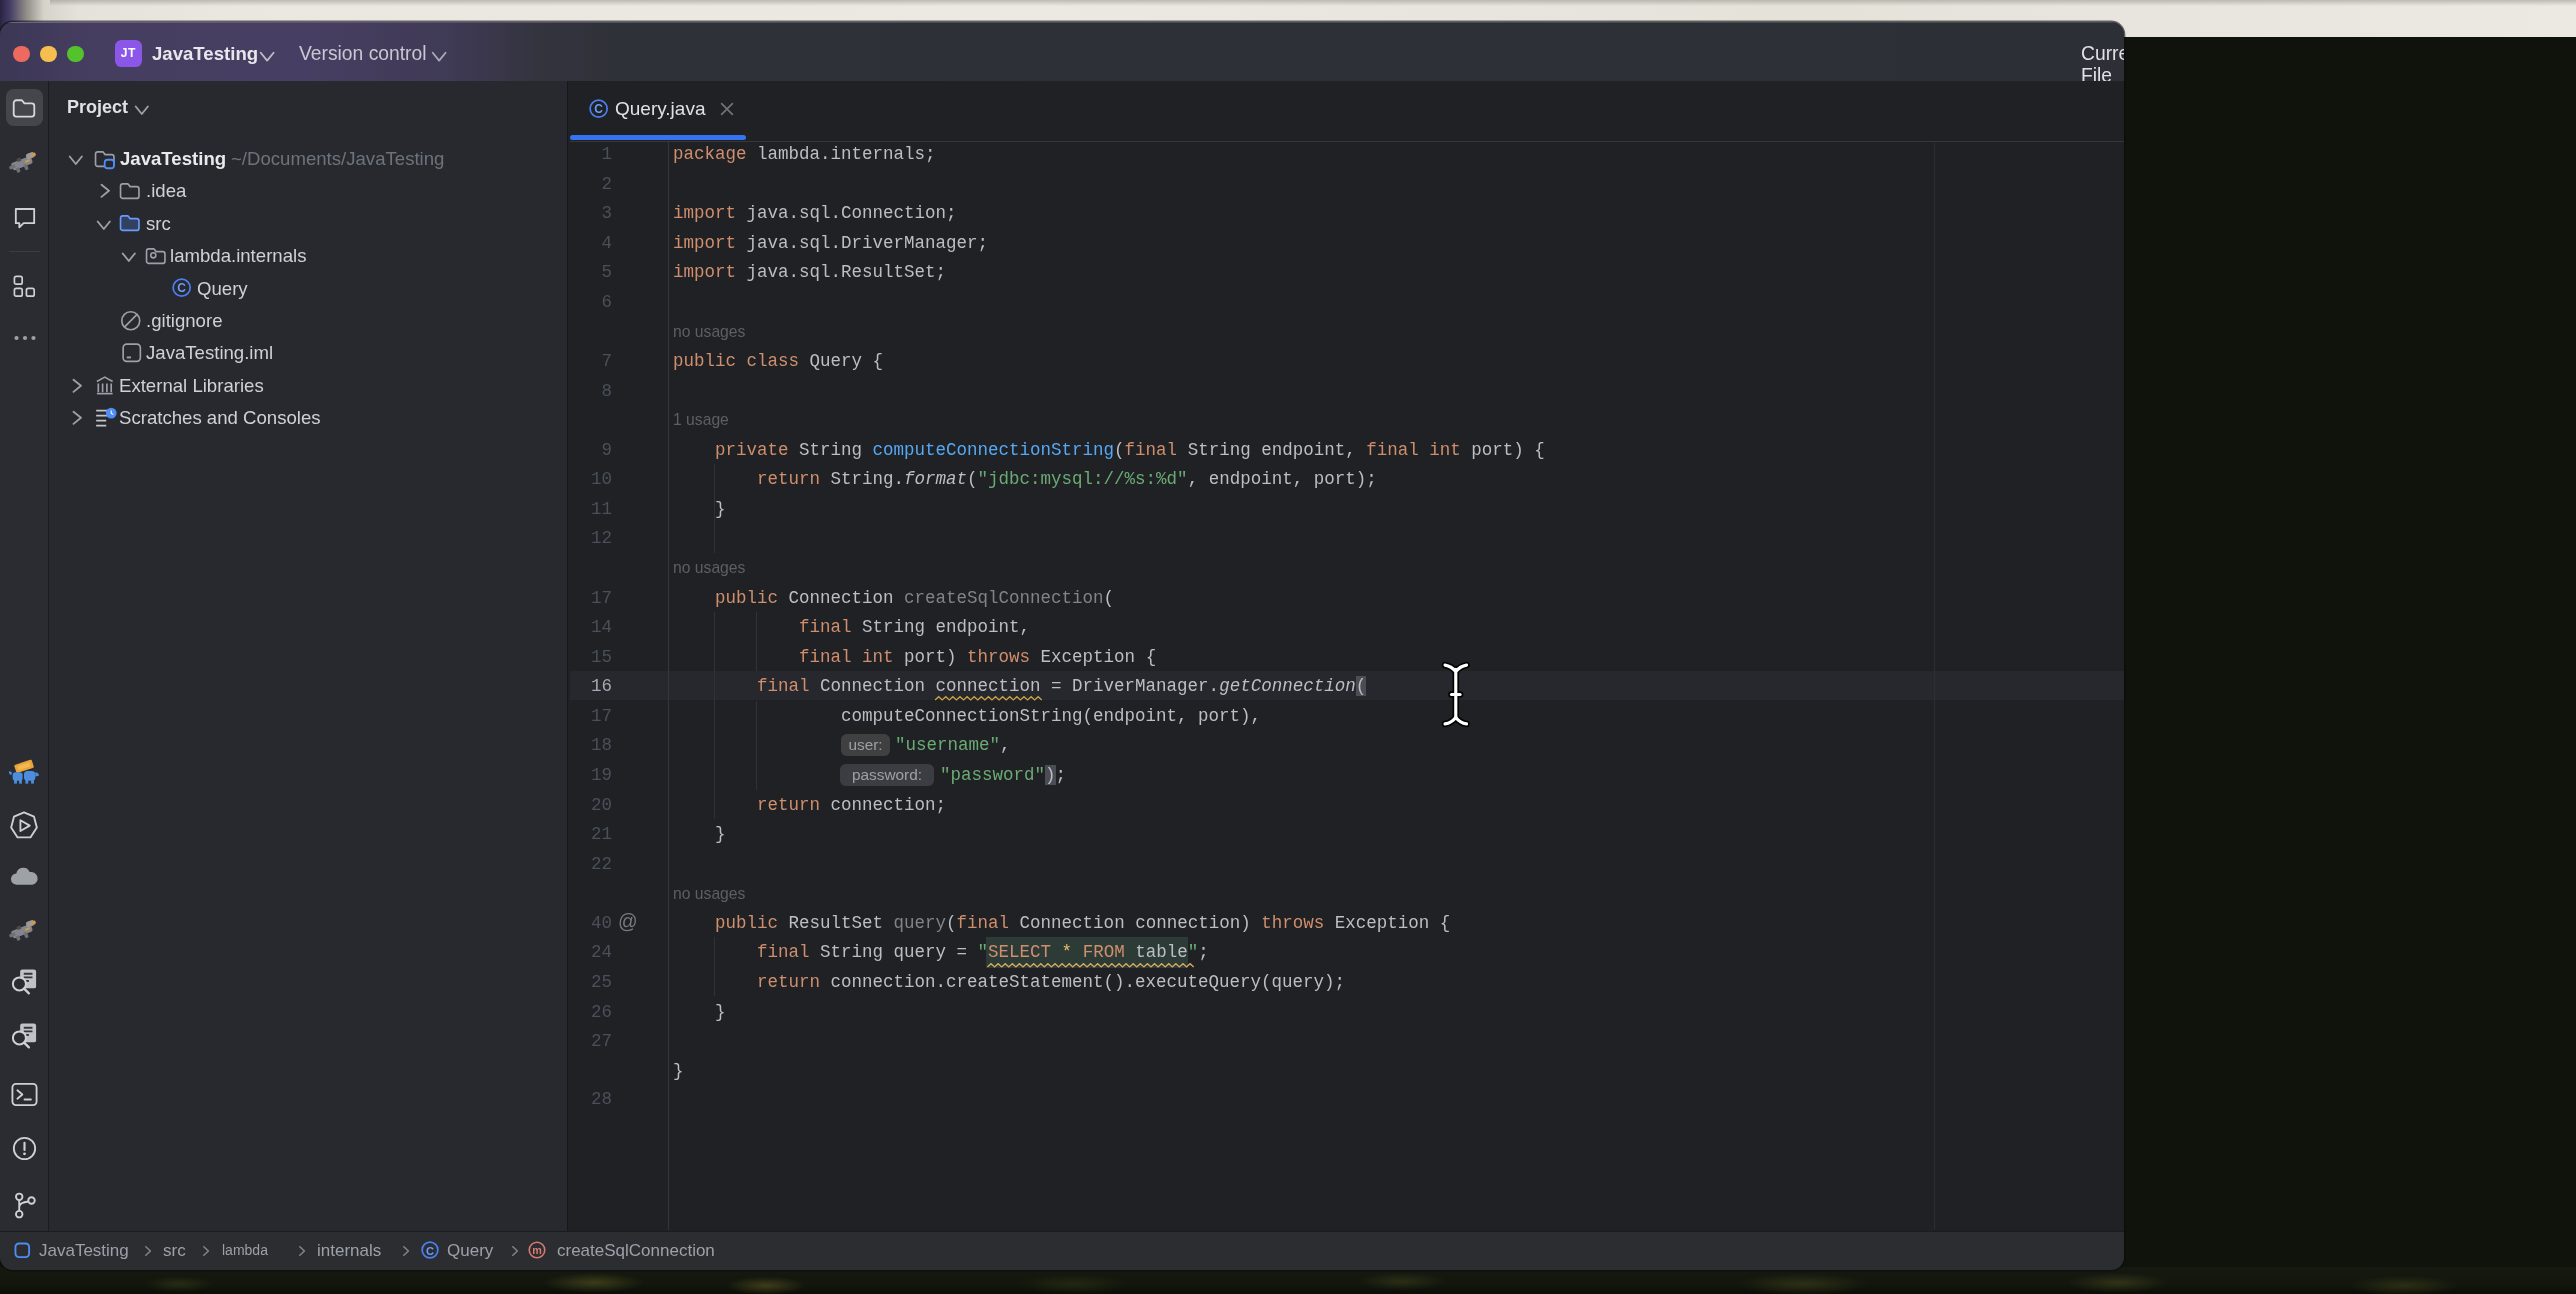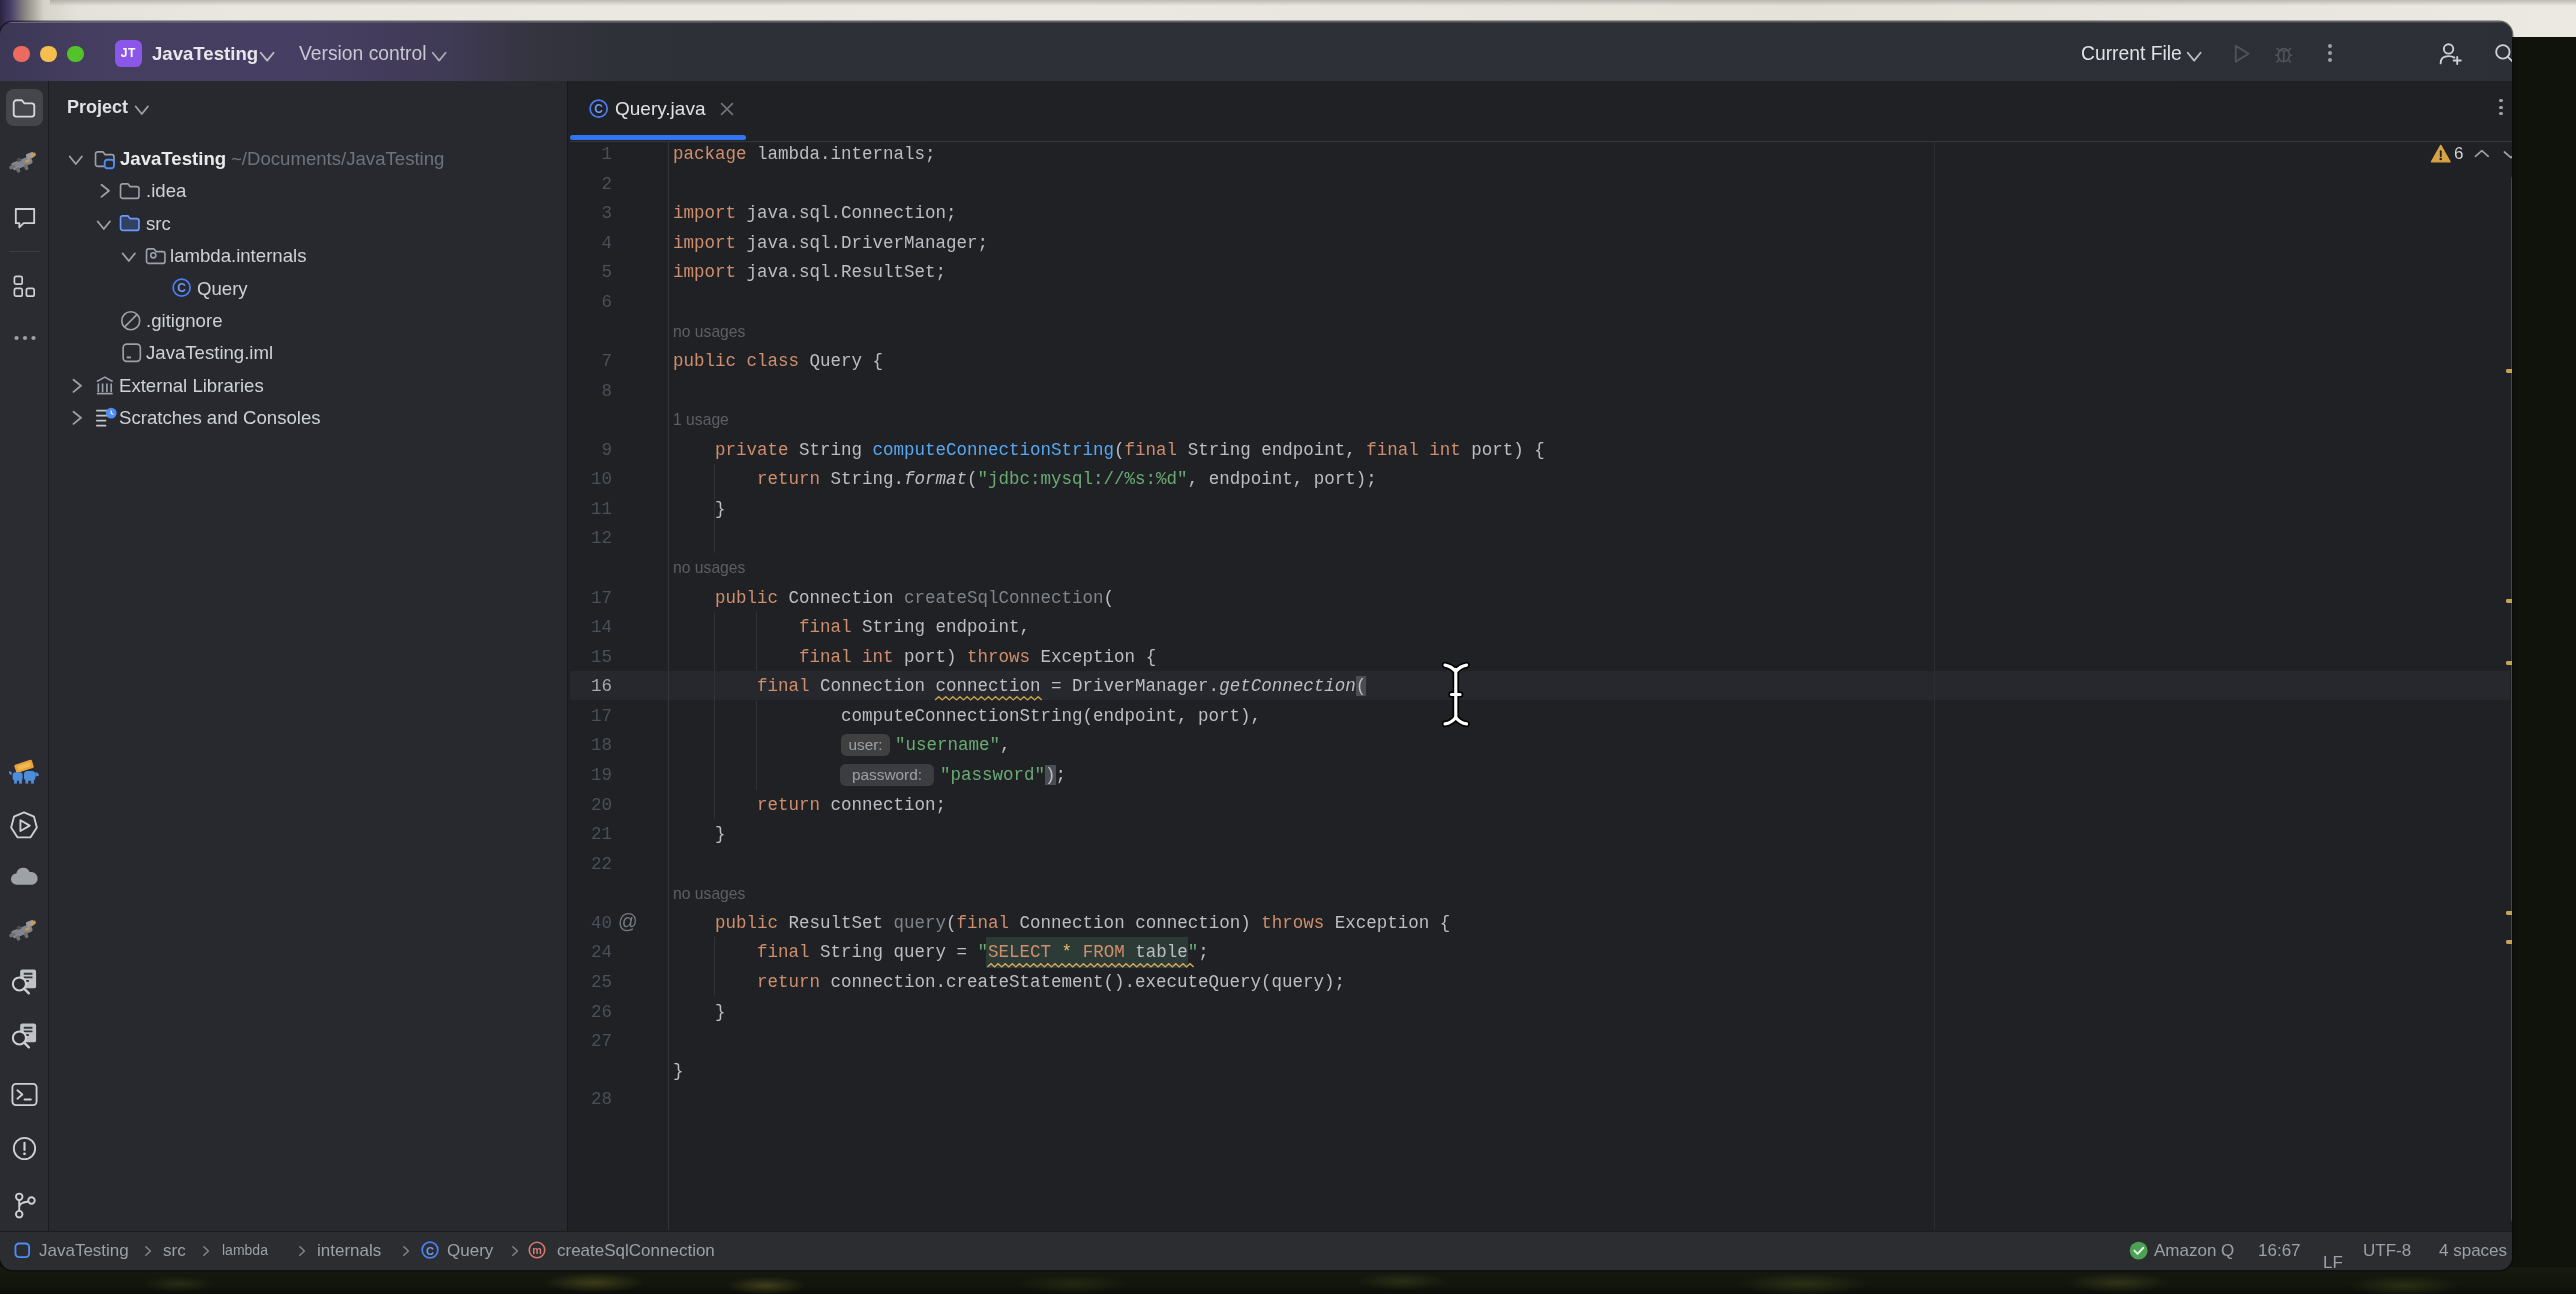--- a/index.html
+++ b/index.html
@@ -14,21 +14,21 @@
 <div class="abs" style="left:0;top:1267px;width:2576px;height:28px;background:
 radial-gradient(50px 11.4px at 179px 17px,rgba(58,62,26,.55) 0%,rgba(0,0,0,0) 70%),
 radial-gradient(72px 14.3px at 594px 15.7px,rgba(88,84,33,.6) 0%,rgba(0,0,0,0) 70%),
 radial-gradient(57px 13px at 766px 18.6px,rgba(100,93,38,.55) 0%,rgba(0,0,0,0) 70%),
 radial-gradient(79px 14.3px at 1073px 17px,rgba(47,54,21,.55) 0%,rgba(0,0,0,0) 70%),
 radial-gradient(64px 13px at 1402px 14.3px,rgba(66,69,28,.5) 0%,rgba(0,0,0,0) 70%),
 radial-gradient(93px 15.7px at 1803px 17px,rgba(72,73,30,.5) 0%,rgba(0,0,0,0) 70%),
 radial-gradient(72px 14.3px at 2118px 15.7px,rgba(80,79,33,.5) 0%,rgba(0,0,0,0) 70%),
 radial-gradient(79px 14.3px at 2404px 18.6px,rgba(70,72,28,.5) 0%,rgba(0,0,0,0) 70%),
 linear-gradient(180deg,#151910 0%,#12160D 60%,#0B0E07 100%);"></div>
-<div class="abs" id="win" style="left:0;top:21.5px;width:2512px;height:1248px;border-radius:13px;overflow:hidden;background:#1F2124;box-shadow:0 0 0 1.4px rgba(10,10,14,.6);">
+<div class="abs" id="win" style="left:0;top:21.5px;width:2124px;height:1248px;border-radius:13px;overflow:hidden;background:#1F2124;box-shadow:0 0 0 1.4px rgba(10,10,14,.6);">
 <div class="abs" style="left:0;top:0;width:2576px;height:59px;
 background:linear-gradient(90deg,#3D3756 0px,#453E60 93px,#473F63 301px,#3F3A55 451px,#34343F 537px,#2F3138 615px,#2E3037 930px,#2D2F36 100%);"></div>
 <div class="abs" style="left:0;top:0;width:2576px;height:1.4px;background:linear-gradient(90deg,#6A6488,#55506B 18%,#4A4C55 40%,#43454C);"></div>
 <div class="abs" style="left:13px;top:24px;width:16.5px;height:16.5px;border-radius:50%;background:#EC6A5E;"></div>
 <div class="abs" style="left:40px;top:24px;width:16.5px;height:16.5px;border-radius:50%;background:#F5BE4F;"></div>
 <div class="abs" style="left:67px;top:24px;width:16.5px;height:16.5px;border-radius:50%;background:#53C22B;"></div>
 <div class="abs" style="left:115px;top:18.6px;width:26.5px;height:26.5px;border-radius:6.4px;background:#8B57E8;color:#FFF;font-weight:bold;font-size:12px;text-align:center;line-height:26.5px;letter-spacing:0.4px;">JT</div>
 <div class="abs" style="left:152px;top:21.5px;height:22px;line-height:22px;color:#E8E7EC;font-size:18.6px;font-weight:700;">JavaTesting</div>
 <svg style="left:260px;top:26.5px" width="14.3" height="14.3" viewBox="0 0 20 20">
       <path d="M1 6.6000000000000005 L10.0 17.6 L19 6.6000000000000005" fill="none" stroke="#B9BCC3" stroke-width="2.6" stroke-linecap="round" stroke-linejoin="round"></path>

